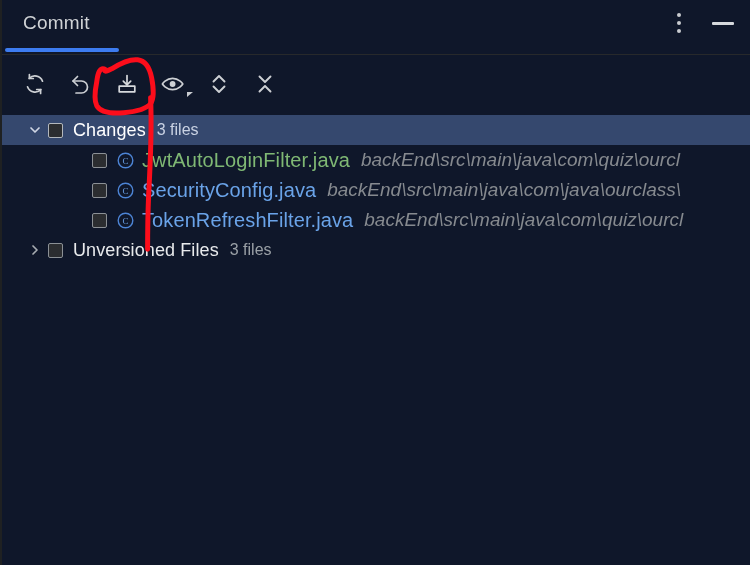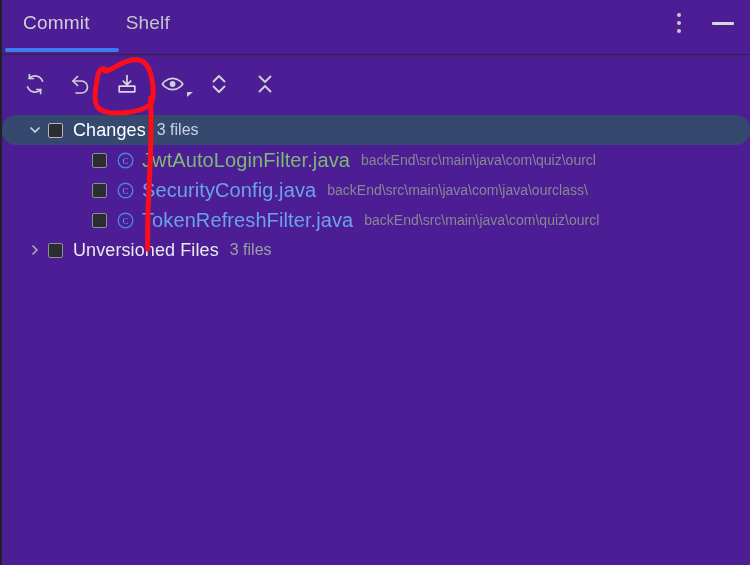--- a/index.html
+++ b/index.html
@@ -11,21 +11,21 @@
     width: 750px;
     height: 565px;
     overflow: hidden;
     font-family: "Liberation Sans", sans-serif;
     color: #d4d6d8;
     position: relative;
   }
   #app {
     position: absolute;
     inset: 0;
-    background: #4c1d95;
+    background: #0f172a;
     border-left: 2px solid #1f2122;
     box-sizing: border-box;
     overflow: hidden;
   }
 
   
   .tabbar {
     position: relative;
     height: 55px;
     display: flex;
@@ -107,21 +107,21 @@
   
   .tree { padding-top: 2px; }
   .row {
     height: 30px;
     display: flex;
     align-items: center;
     white-space: nowrap;
     cursor: default;
   }
   .row.group { padding-left: 22px; }
-  .row.selected { background: #35486e; border-radius: 14px; }
+  .row.selected { background: #35486e; }
   .twisty {
     width: 22px; height: 22px;
     display: flex; align-items: center; justify-content: center;
     flex: 0 0 22px;
   }
   .cb {
     width: 15px; height: 15px;
     box-sizing: border-box;
     border: 1.6px solid #8b9095;
     border-radius: 2px;
@@ -153,43 +153,41 @@
     margin-right: 8px;
     display: flex; align-items: center; justify-content: center;
   }
   .fname {
     font-size: 20px;
     letter-spacing: .1px;
   }
   .fname.added { color: #7fb874; }
   .fname.modified { color: #6aa3e8; }
   .fpath {
-    font-size: 14px;
+    font-size: 19px;
     color: #868a8f;
     margin-left: 11px;
+    font-style: italic;
   }
 
   
   .annotation {
     position: absolute;
     inset: 0;
     pointer-events: none;
   }
 </style>
 </head>
 <body>
 
 <div id="app">
 
   <div class="tabbar">
     <div class="tab">
       <span>Commit</span>
-    </div>
-    <div class="tab inactive">
-      <span>Shelf</span>
     </div>
     <div class="tab-underline"></div>
 
     <div class="winbtns">
       <div class="winbtn">
         <span class="dots">
           <i></i>
             <i></i>
             <i></i>
         </span>

